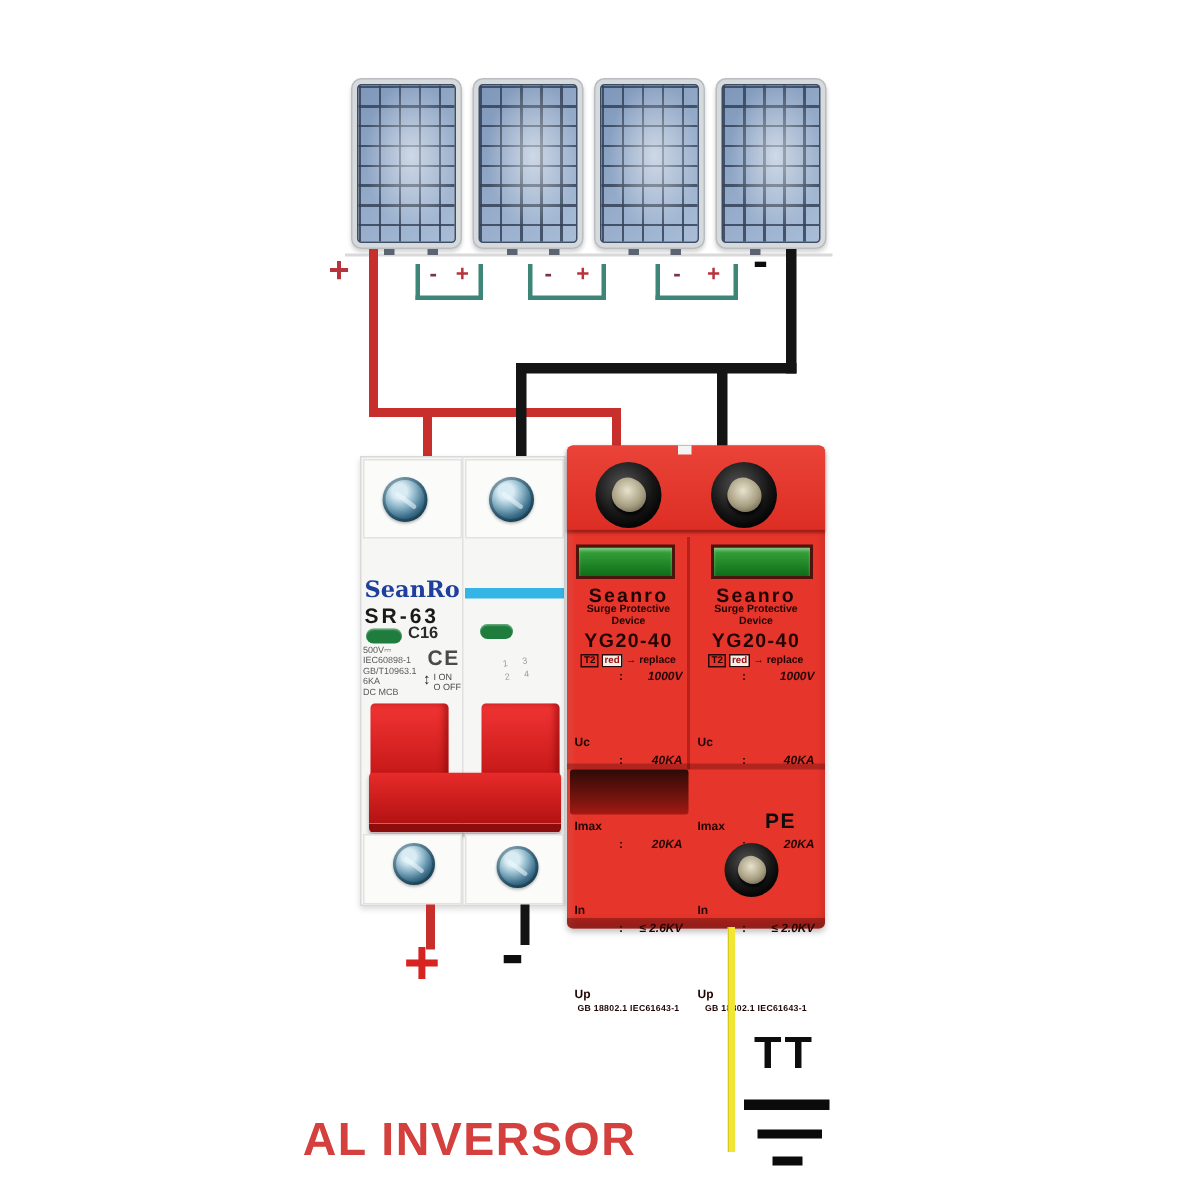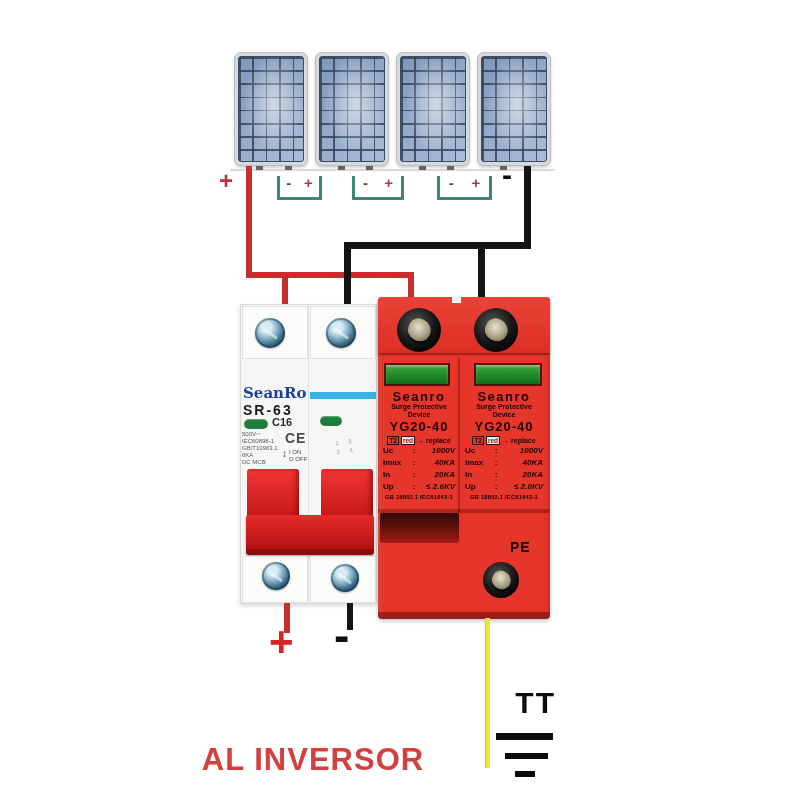--- a/index.html
+++ b/index.html
@@ -89,36 +89,36 @@
   .spd-divider { left:458px; top:358px; width:2px; height:155px; background:rgba(110,5,5,.4); }
   .spd-module { top:390px; color:#200404; text-align:center; }
   .spd-brand { font-size:13px; font-weight:bold; letter-spacing:1.5px; line-height:13px; }
   .spd-desc  { font-size:7px; font-weight:bold; line-height:8px; }
   .spd-model { font-size:13px; font-weight:bold; letter-spacing:1px; line-height:15px; }
   .t2row { display:flex; justify-content:center; align-items:center; gap:2px;
            font-size:7px; font-weight:bold; height:10px; margin-top:1px; }
   .t2box { border:1px solid #2a0505; padding:0 1px; font-size:6.5px; line-height:7px; }
   .t2red { background:#f3f0ea; color:#a01010; }
   .specrow { display:flex; font-size:8px; font-weight:bold; line-height:12px; padding:0 3px; }
-  .specrow .lab { width:26px; text-align:left; }
+  .specrow .lab { width:26px; text-align:left;margin-top:44px; }
   .specrow .sep { width:10px; }
   .specrow .val { flex:1; text-align:right;font-style:italic; }
   .spd-cert { font-size:5.8px; font-weight:bold; line-height:8px; letter-spacing:.2px; }
   .spd-step { left:378px; top:509px; width:172px; height:4px; background:rgba(60,0,0,.3); }
   .spd-recess { left:380px; top:513px; width:79px; height:30px; border-radius:2px;
                 background:linear-gradient(#2e0a06, #7c150f 70%, #a51a12); }
   .spd-pe { left:510px; top:539px; font-size:14px; font-weight:bold; color:#0d0d0d; letter-spacing:1px; }
   .spd-bottom-shadow { left:378px; top:612px; width:172px; height:7px; border-radius:0 0 4px 4px;
                        background:rgba(60,0,0,.35); }
 
   
   .out-plus { left:269px; top:618px; font-size:42px; font-weight:900; color:#d62421; }
   .out-minus{ left:334px; top:608px; font-size:46px; font-weight:900; color:#0d0d0d; }
   .caption { color:#d4403e; font-weight:bold; font-size:31px; letter-spacing:1px; text-align:center; }
-  .tt { left:490px; top:686px; width:66px; text-align:right; font-size:30px; font-weight:bold;
+  .tt { left:490px; top:686px; width:66px; text-align:center; font-size:30px; font-weight:bold;
         color:#0d0d0d; letter-spacing:2px; }
   .gnd { background:#0b0b0b; }
 </style>
 </head>
 <body>
 
 <div id="canvas">
 
 
   <div class="abs panel" style="left:234px;">

